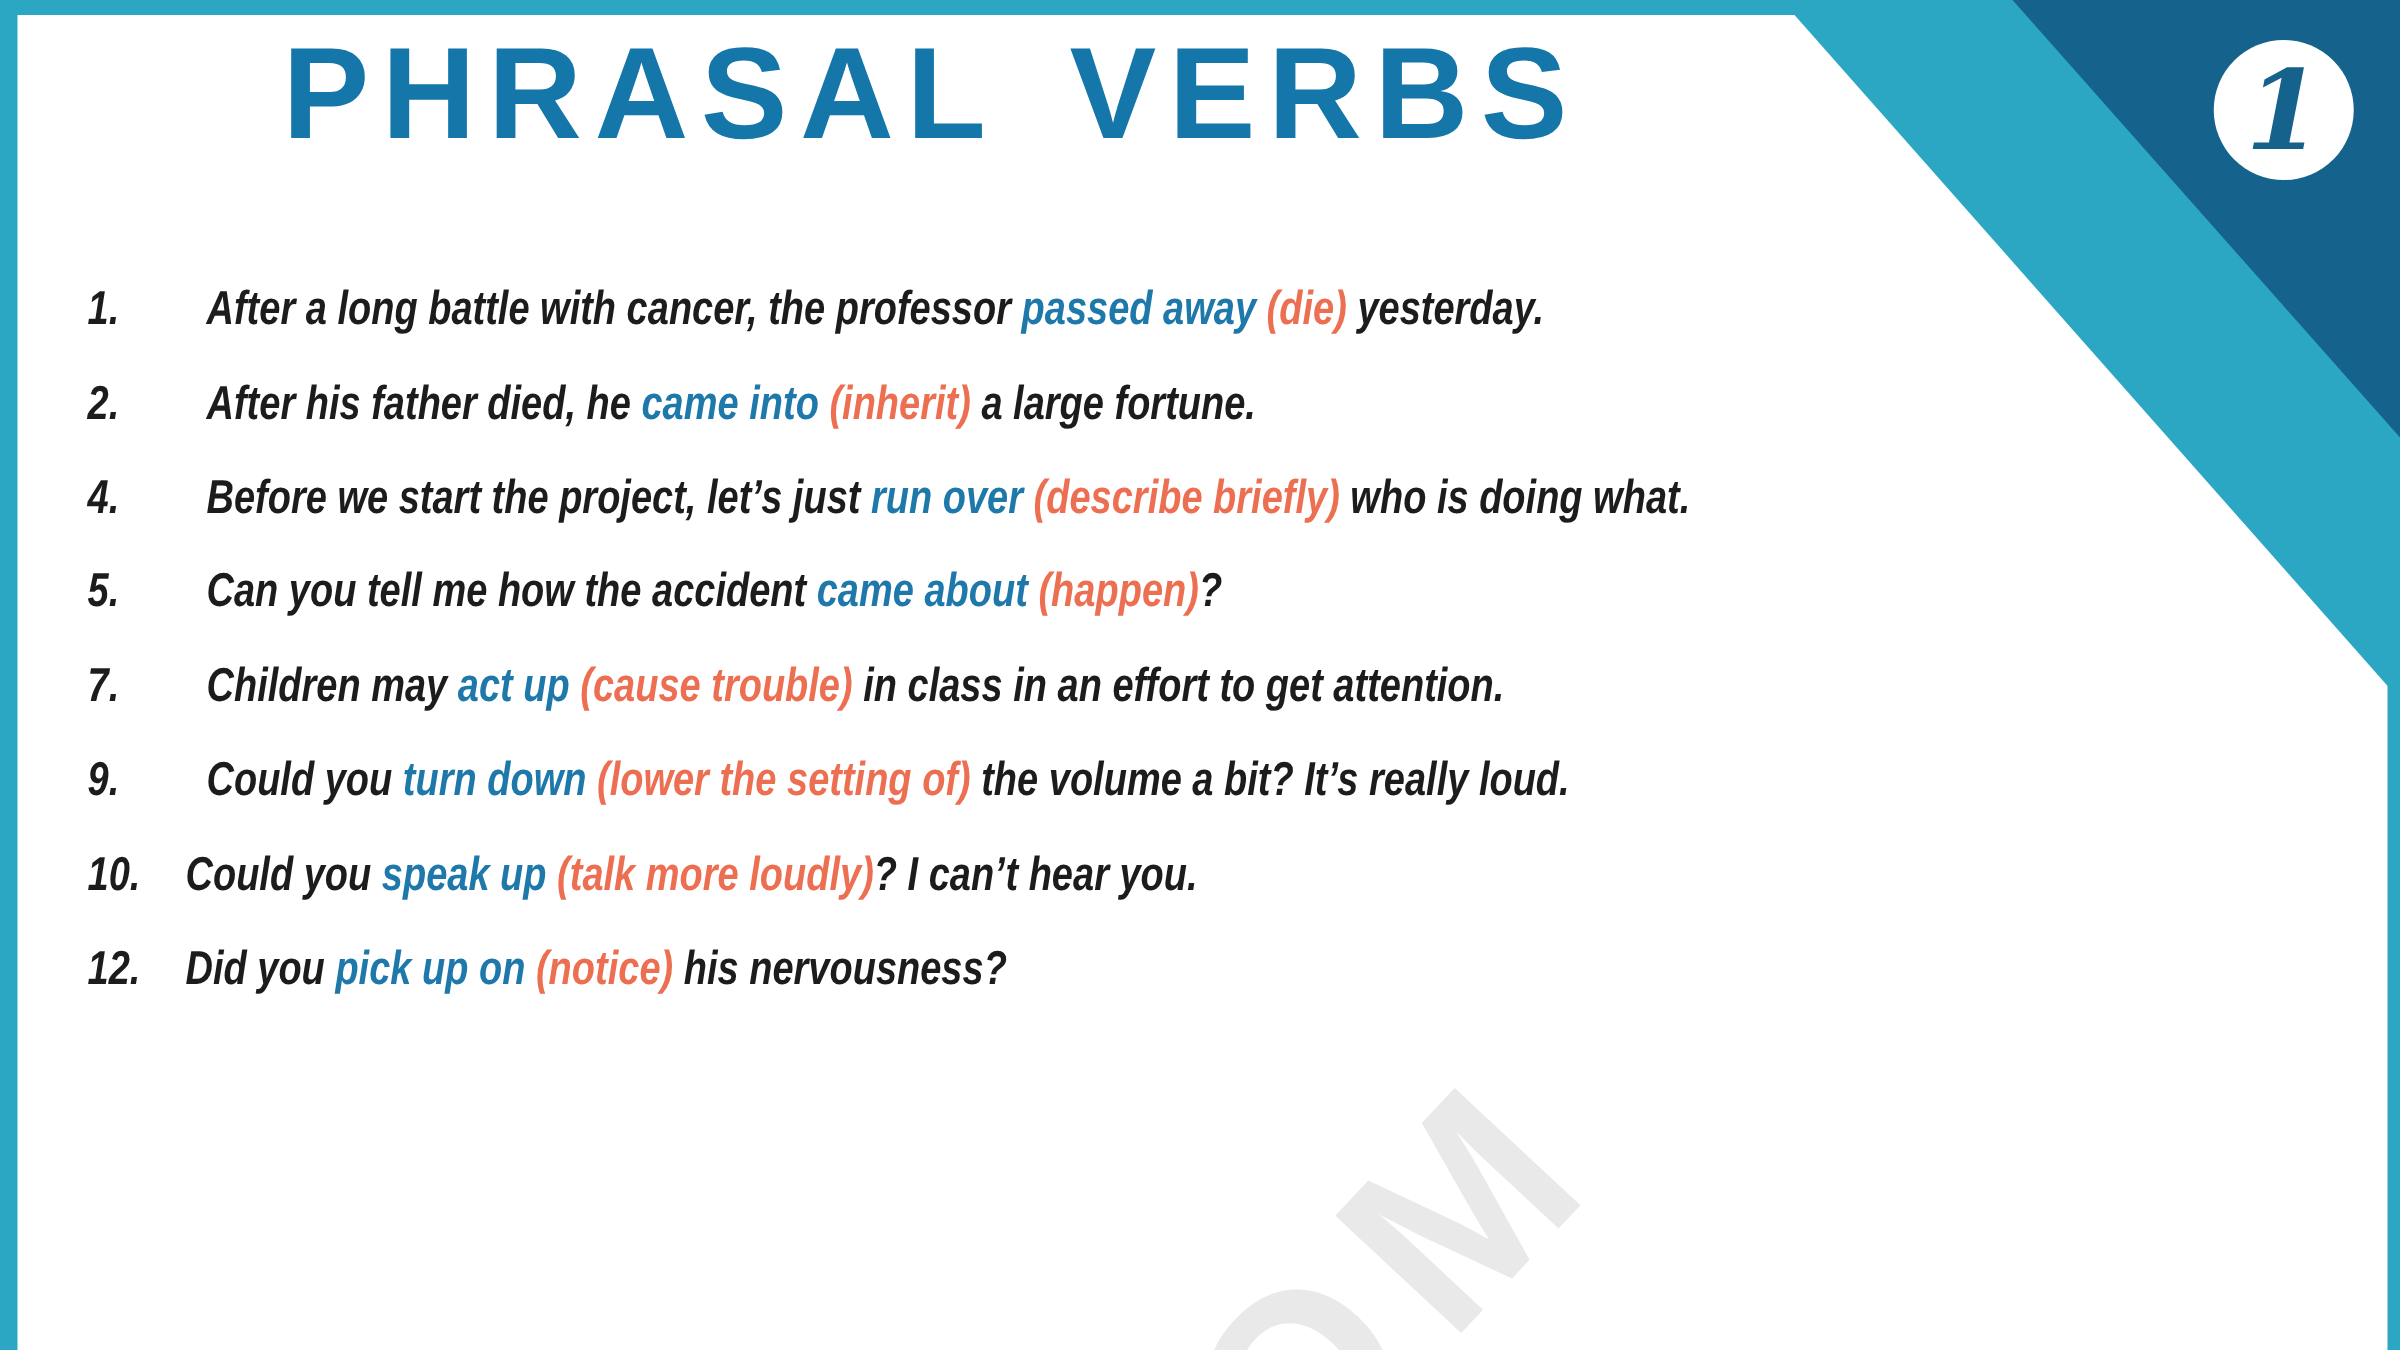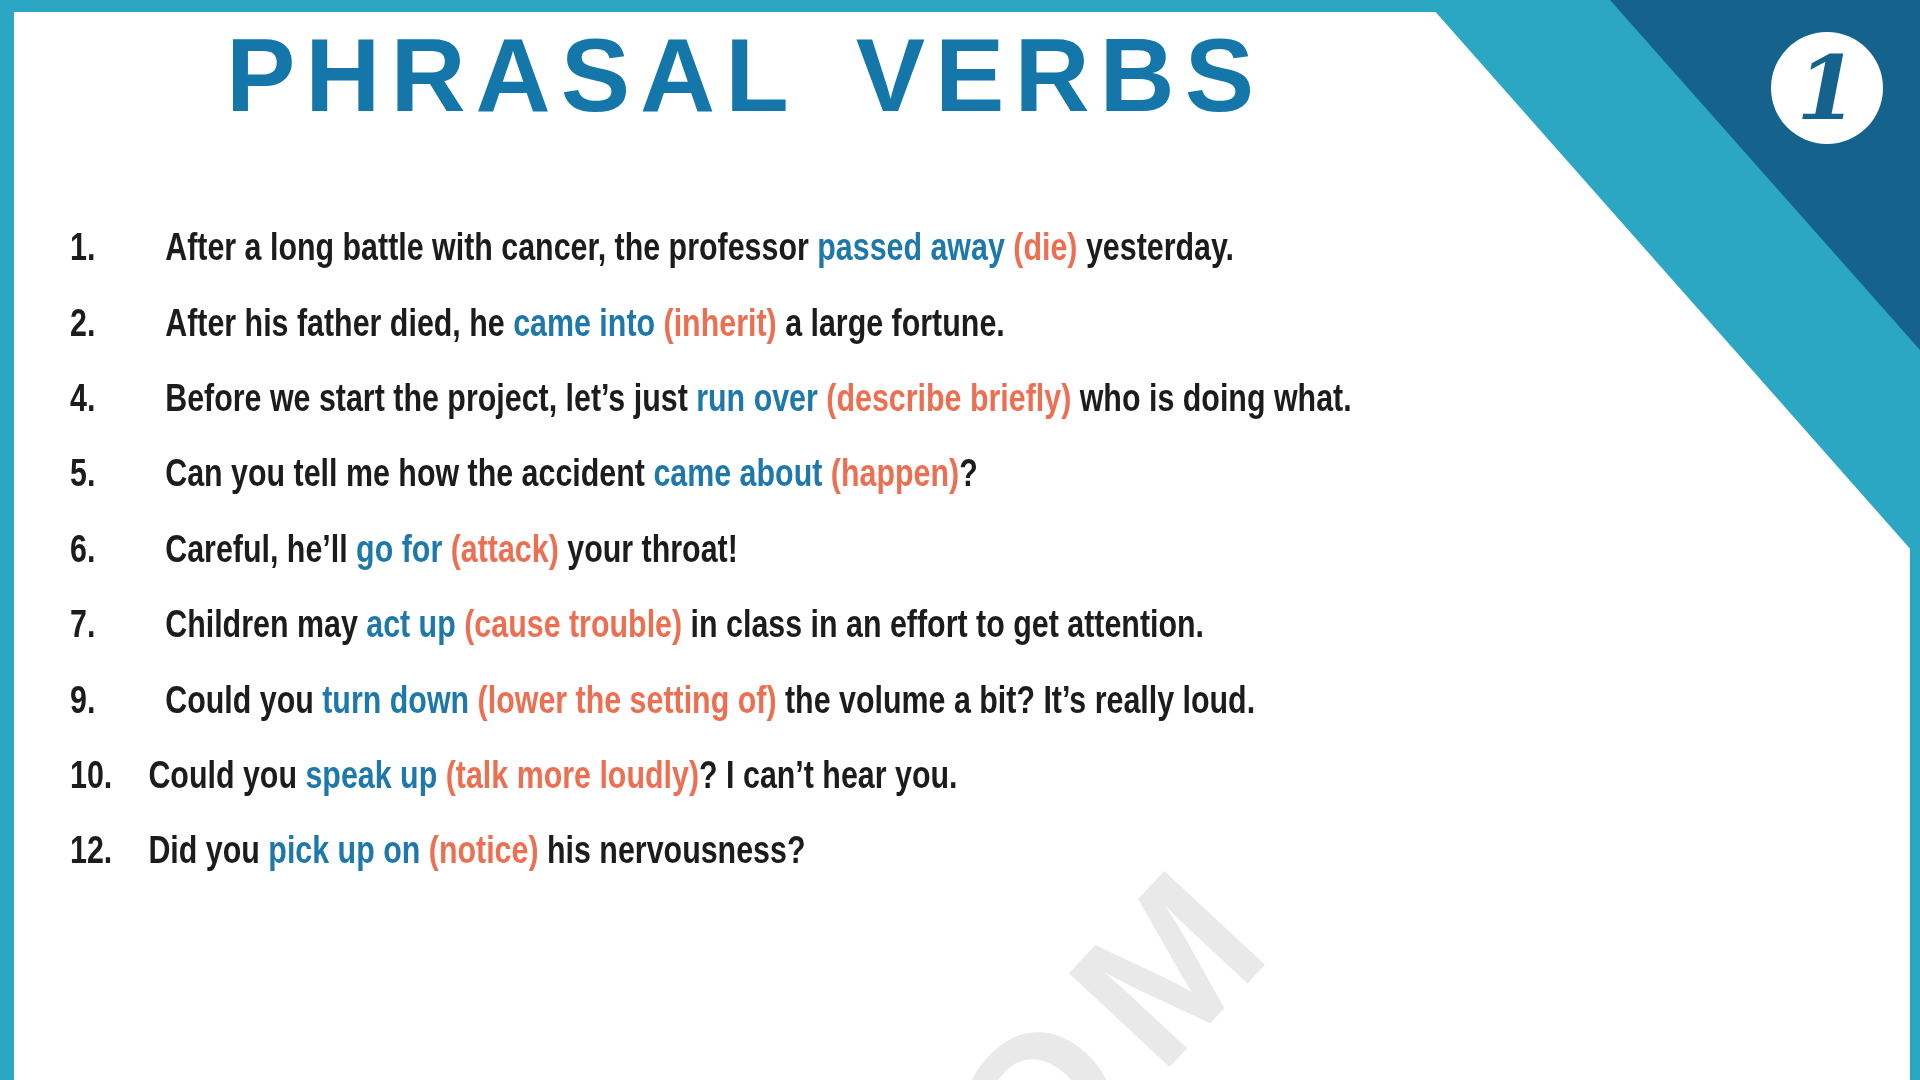--- a/index.html
+++ b/index.html
@@ -58,20 +58,21 @@
   .sentence-list{
     position:absolute;
     left:70px;top:210px;
     width:1800px;
     z-index:1;
   }
   .row{
     height:75.4px;
     display:flex;
     align-items:center;
+    font-style:italic;
   }
   .condense{
     white-space:pre;
     font-size:38px;
     font-weight:bold;
     color:var(--ink);
     transform:scaleX(0.80);
     transform-origin:left center;
   }
   .num{display:inline-block;width:119px;}
@@ -105,23 +106,20 @@
     <div class="row">
       <div class="condense"><span class="num">2.</span><span class="seg-body">After his father died, he </span><span class="seg-verb">came into </span><span class="seg-meaning">(inherit)</span><span class="seg-body"> a large fortune.</span></div>
     </div>
     <div class="row">
       <div class="condense"><span class="num">4.</span><span class="seg-body">Before we start the project, let’s just </span><span class="seg-verb">run over </span><span class="seg-meaning">(describe briefly)</span><span class="seg-body"> who is doing what.</span></div>
     </div>
     <div class="row">
       <div class="condense"><span class="num">5.</span><span class="seg-body">Can you tell me how the accident </span><span class="seg-verb">came about </span><span class="seg-meaning">(happen)</span><span class="seg-body">?</span></div>
     </div>
     <div class="row">
-      <div class="condense"><span class="num">6.</span><span class="seg-body">Careful, he’ll </span><span class="seg-verb">go for </span><span class="seg-meaning">(attack)</span><span class="seg-body"> your throat!</span></div>
-    </div>
-    <div class="row">
       <div class="condense"><span class="num">7.</span><span class="seg-body">Children may </span><span class="seg-verb">act up </span><span class="seg-meaning">(cause trouble)</span><span class="seg-body"> in class in an effort to get attention.</span></div>
     </div>
     <div class="row">
       <div class="condense"><span class="num">9.</span><span class="seg-body">Could you </span><span class="seg-verb">turn down </span><span class="seg-meaning">(lower the setting of)</span><span class="seg-body"> the volume a bit? It’s really loud.</span></div>
     </div>
     <div class="row wide">
       <div class="condense"><span class="num">10.</span><span class="seg-body">Could you </span><span class="seg-verb">speak up </span><span class="seg-meaning">(talk more loudly)</span><span class="seg-body">? I can’t hear you.</span></div>
     </div>
     <div class="row wide">
       <div class="condense"><span class="num">12.</span><span class="seg-body">Did you </span><span class="seg-verb">pick up on </span><span class="seg-meaning">(notice)</span><span class="seg-body"> his nervousness?</span></div>

